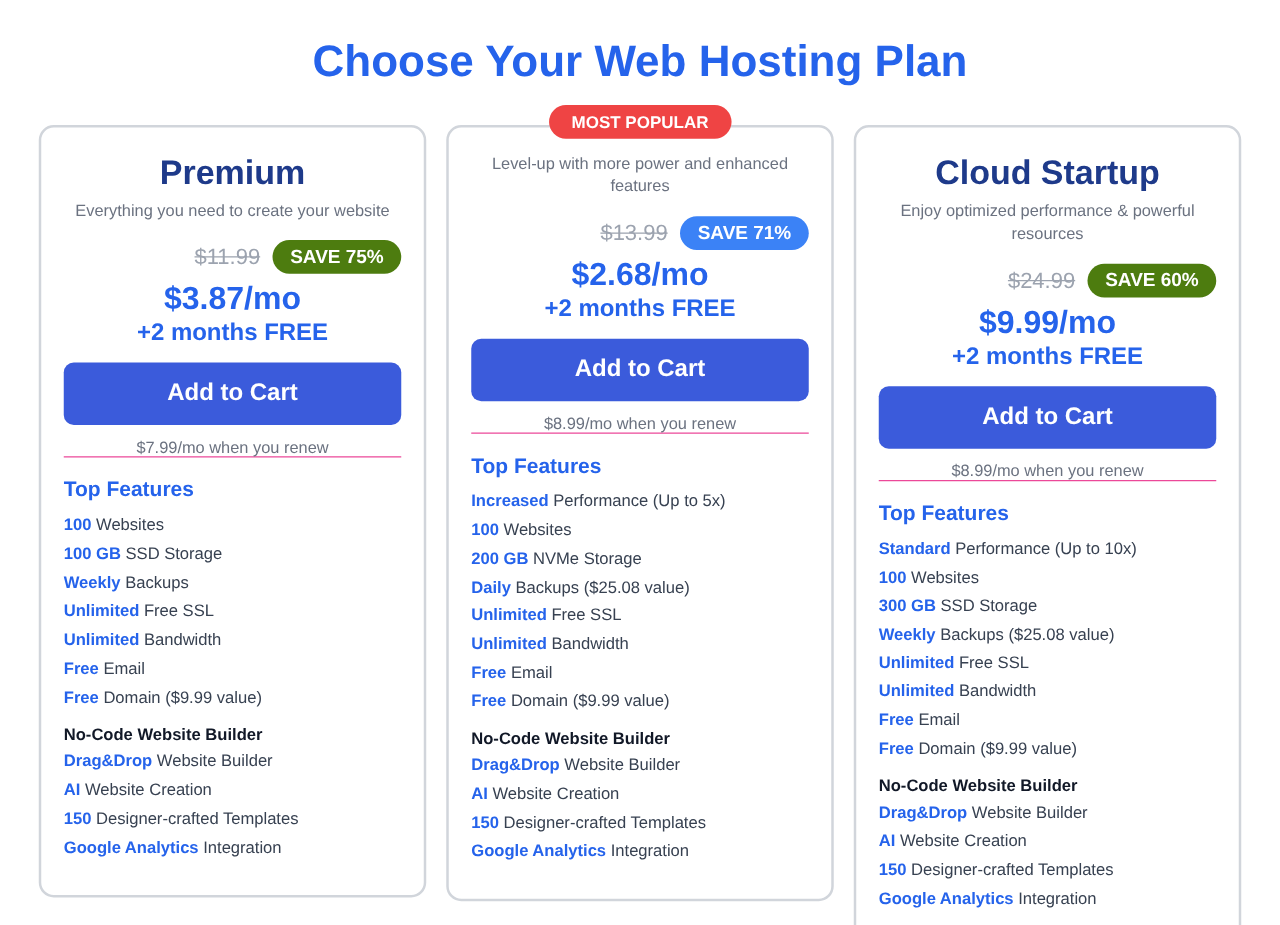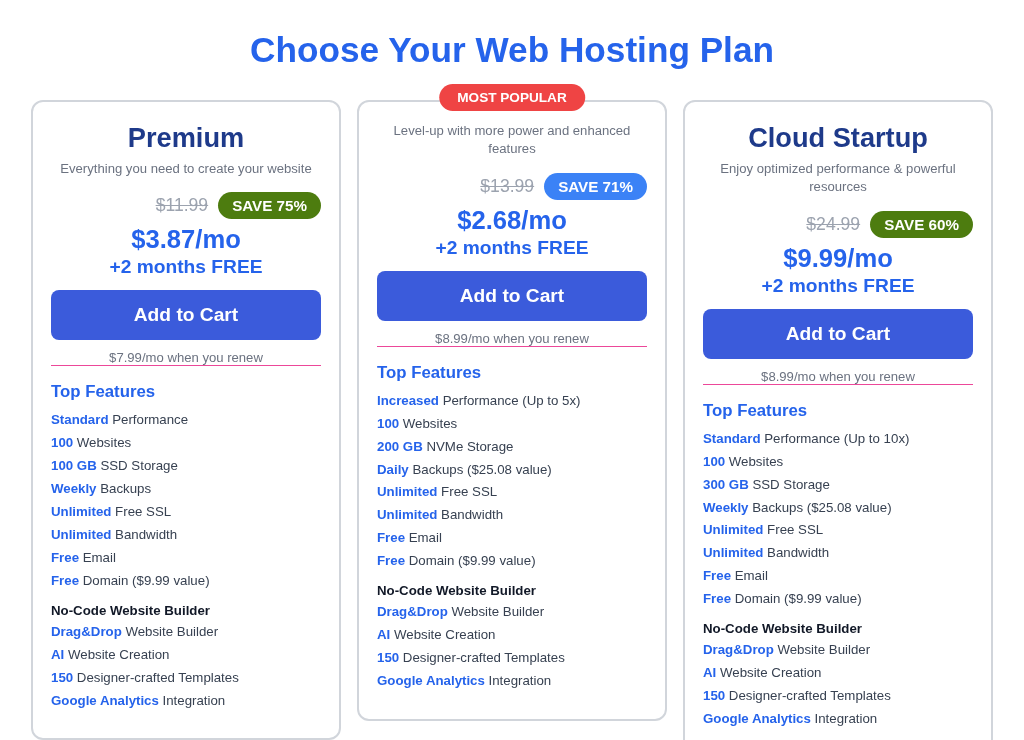--- a/index.html
+++ b/index.html
@@ -160,21 +160,20 @@
     <div class="plan-desc">Everything you need to create your website</div>
     <div class="pricing-row">
       <span class="original-price">$11.99</span>
       <span class="save-badge save-blue">SAVE 75%</span>
     </div>
     <div class="current-price">$3.87/mo</div>
     <div class="free-months">+2 months FREE</div>
     <button class="add-to-cart-btn">Add to Cart</button>
     <div class="renew-price">$7.99/mo when you renew</div>
     <div class="features-title">Top Features</div>
-    <div class="feature-item"><span class="highlight">Standard</span> Performance</div>
       <div class="feature-item"><span class="highlight">100</span> Websites</div>
       <div class="feature-item"><span class="highlight">100 GB</span>  SSD Storage</div>
       <div class="feature-item"><span class="highlight">Weekly</span> Backups</div>
       <div class="feature-item"><span class="highlight">Unlimited</span> Free SSL</div>
       <div class="feature-item"><span class="highlight">Unlimited</span> Bandwidth</div>
       <div class="feature-item"><span class="highlight">Free</span> Email</div>
       <div class="feature-item"><span class="highlight">Free</span> Domain ($9.99 value)</div>
     <div class="feature-section-divider">
       <div class="feature-section-title">No-Code Website Builder</div>
       <div class="feature-item"><span class="highlight">Drag&amp;Drop</span> Website Builder</div>

